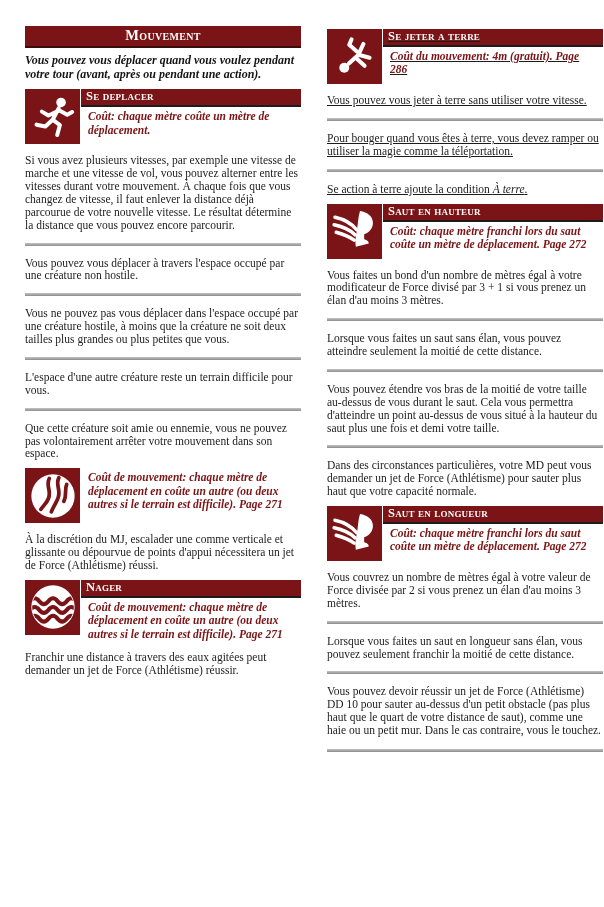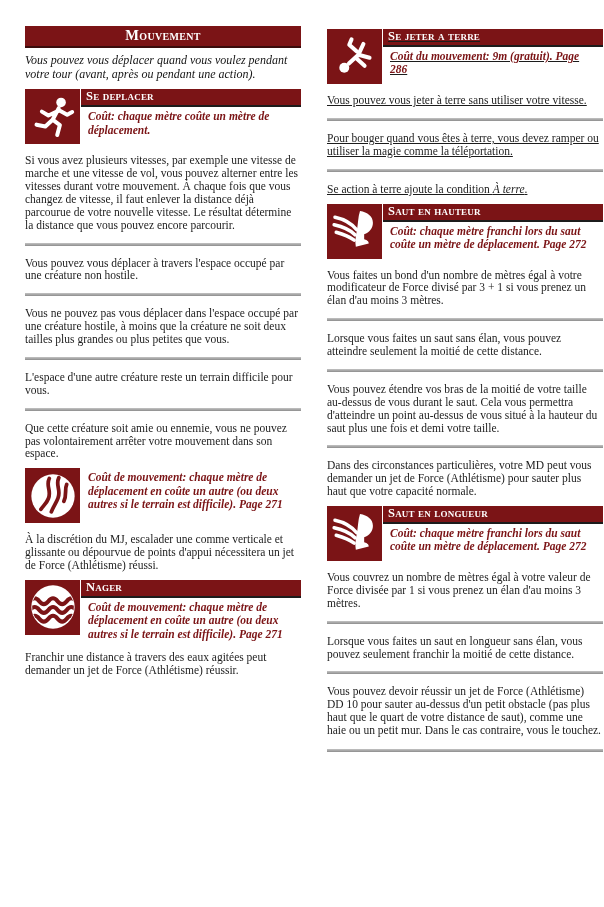--- a/index.html
+++ b/index.html
@@ -11,21 +11,21 @@
     font-family:"Liberation Serif",serif;color:#1c1c1c;
   }
   .col{width:276px;flex:none;}
   
   .banner{
     background:#7b1416;color:#ffffff;text-align:center;
     font-variant:small-caps;font-weight:bold;font-size:14.5px;
     padding:1px 0 2px;border-bottom:2px solid #3a0c0c;letter-spacing:.3px;
   }
   .intro{
-    font-style:italic;font-weight:normal;font-size:12px;line-height:1.18;
+    font-style:italic;font-weight:bold;font-size:12px;line-height:1.18;
     margin:5px 0 0 0;color:#141414;
   }
   
   .section{margin-top:8px;}
   .section.first{margin-top:3px;text-decoration:underline;}
   .section-head{display:flex;align-items:flex-start;}
   .icon-box{
     width:55px;height:55px;background:#7b1416;flex:none;
     display:flex;align-items:center;justify-content:center;
   }
@@ -148,21 +148,21 @@
         <div class="icon-box">
           <svg width="46" height="46" viewBox="0 0 24 24">
             <circle cx="6.4" cy="17.6" r="2.6" fill="#fff"></circle>
             <path d="M8.8 15.4 L13.8 10.8 M13.8 10.8 L19.6 12.4 M13.8 10.8 L16.4 5.2 M12.4 12.4 L17.0 16.6 M12.8 9.0 L9.0 5.6 L10.2 2.8" stroke="#fff" stroke-width="2.1" fill="none" stroke-linecap="round" stroke-linejoin="round"></path>
           </svg>
         </div>
         <div class="head-right">
           <div class="head-bar">
             <span>Se jeter a terre</span>
           </div>
-          <div class="cost">Coût du mouvement: 9m (gratuit). Page 286</div>
+          <div class="cost">Coût du mouvement: 4m (gratuit). Page 286</div>
         </div>
       </div>
       <div class="section-body">
         <p class="para">Vous pouvez vous jeter à terre sans utiliser votre vitesse.</p>
         <div class="sep"></div>
         <p class="para">Pour bouger quand vous êtes à terre, vous devez ramper ou utiliser la magie comme la téléportation.</p>
         <div class="sep"></div>
         <p class="para"><span>Se action à terre ajoute la condition </span><span class="cond">À terre</span><span>.</span></p>
       </div>
     </div>
@@ -210,21 +210,21 @@
           </svg>
         </div>
         <div class="head-right">
           <div class="head-bar">
             <span>Saut en longueur</span>
           </div>
           <div class="cost">Coût: chaque mètre franchi lors du saut coûte un mètre de déplacement. Page 272</div>
         </div>
       </div>
       <div class="section-body">
-        <p class="para">Vous couvrez un nombre de mètres égal à votre valeur de Force divisée par 1 si vous prenez un élan d'au moins 3 mètres.</p>
+        <p class="para">Vous couvrez un nombre de mètres égal à votre valeur de Force divisée par 2 si vous prenez un élan d'au moins 3 mètres.</p>
         <div class="sep"></div>
         <p class="para">Lorsque vous faites un saut en longueur sans élan, vous pouvez seulement franchir la moitié de cette distance.</p>
         <div class="sep"></div>
         <p class="para">Vous pouvez devoir réussir un jet de Force (Athlétisme) DD 10 pour sauter au-dessus d'un petit obstacle (pas plus haut que le quart de votre distance de saut), comme une haie ou un petit mur. Dans le cas contraire, vous le touchez.</p>
         <div class="sep trailing"></div>
       </div>
     </div>
 
   </div>
 </div>

